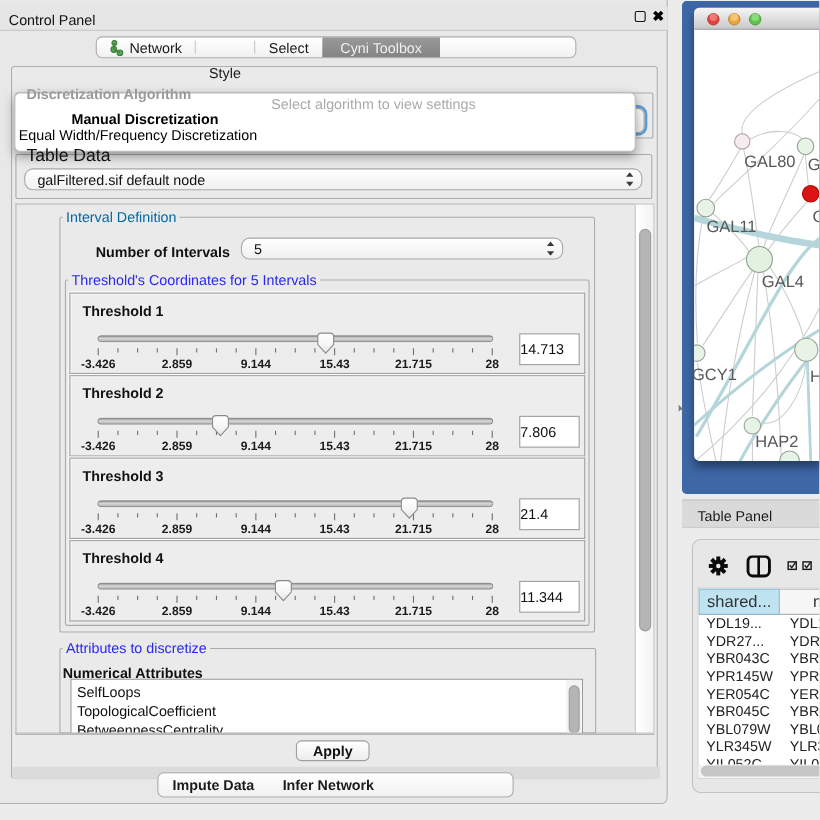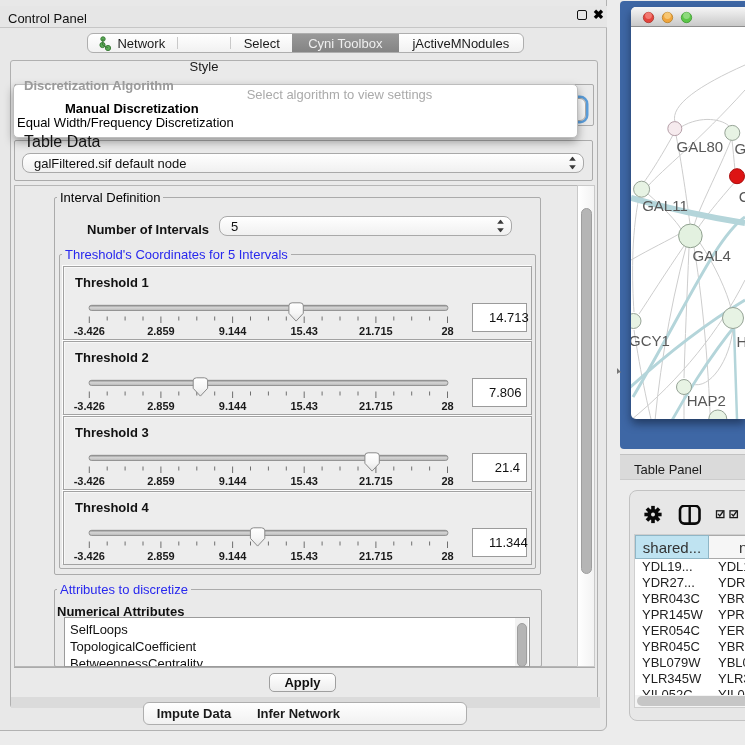--- a/index.html
+++ b/index.html
@@ -33,25 +33,25 @@
 
   .combo { position:absolute; background:linear-gradient(#ffffff,#f0f0f0); border:1px solid #a9a9a9;
            border-radius:5px; font-size:13px; color:#111; }
   .combo .ctext { position:absolute; left:11px; top:2px; }
   .combo svg.updown { position:absolute; right:6px; top:50%; transform:translateY(-50%); }
 
   .thpanel { position:absolute; left:63px; width:469px; height:74px; background:#ededed;
              border:1px solid #a2a2a2; box-shadow:1px 1px 0 #f8f8f8 inset, -1px -1px 0 #fdfdfd; }
   .thlabel { position:absolute; left:11px; top:8px; font-size:13px; font-weight:bold; color:#111; }
   .valbox { position:absolute; left:408px; top:36px; width:55px; height:29px; background:#fff;
-            border:1px solid #9b9b9b; font-size:13px; color:#111; text-align:right;
-            line-height:27px; padding-right:6px;padding-left:16px; }
+            border:1px solid #9b9b9b; font-size:13px; color:#111; text-align:left;
+            line-height:27px; padding-right:6px; }
 
   .blue { color:#2828ee; }
-  .green { color:#000000; }
+  .green { color:#0369a1; }
 </style>
 </head>
 <body>
 
 <div class="abs" id="cpwin"></div>
 <div class="abs" id="cptitle">
     <span class="t">Control Panel</span>
   </div>
 <div class="abs" id="floatbtn"></div>
 <div class="abs" id="closebtn">✖</div>
@@ -63,21 +63,20 @@
         <circle cx="4" cy="3" r="2.2" fill="#5aab55" stroke="#3c7c39"></circle>
         <circle cx="3.5" cy="9" r="2.6" fill="#5aab55" stroke="#3c7c39"></circle>
         <circle cx="9" cy="12" r="2.6" fill="#5aab55" stroke="#3c7c39"></circle>
         <path d="M4,3 L3.5,9 L9,12" stroke="#3c7c39" fill="none" stroke-width="1"></path>
       </svg>Network</div>
   <div class="segsep"></div>
   <div class="seg" style="width:53px;margin-top:47px;">Style</div>
   <div class="segsep"></div>
   <div class="seg" style="width:61px;">Select</div>
   <div class="seg sel" style="width:107px;">Cyni Toolbox</div>
-  <div class="seg" style="width:125px;">jActiveMNodules</div>
 </div>
 
 <div class="grp" style="left:14px; top:140px; width:579px; height:41px;"></div>
 <div class="combo" style="left:22px; top:153px; width:562px; height:20px; border-radius:8px;">
   <span class="ctext">galFiltered.sif default node</span>
   <svg class="updown" width="9" height="13" viewBox="0 0 9 13">
       <path d="M4.5,0 L7.8,4.2 L1.2,4.2 Z" fill="#3a3a3a"></path>
       <path d="M4.5,13 L7.8,8.8 L1.2,8.8 Z" fill="#3a3a3a"></path>
     </svg>
 </div>

